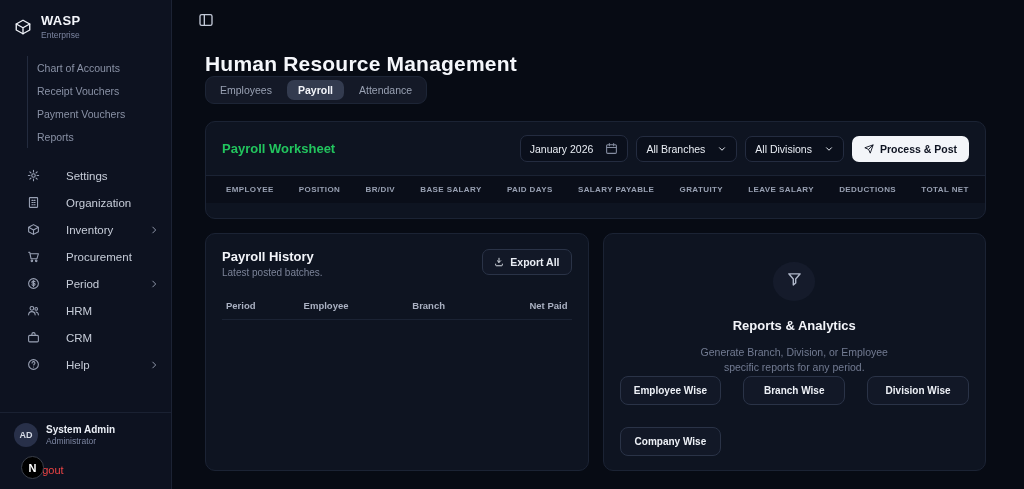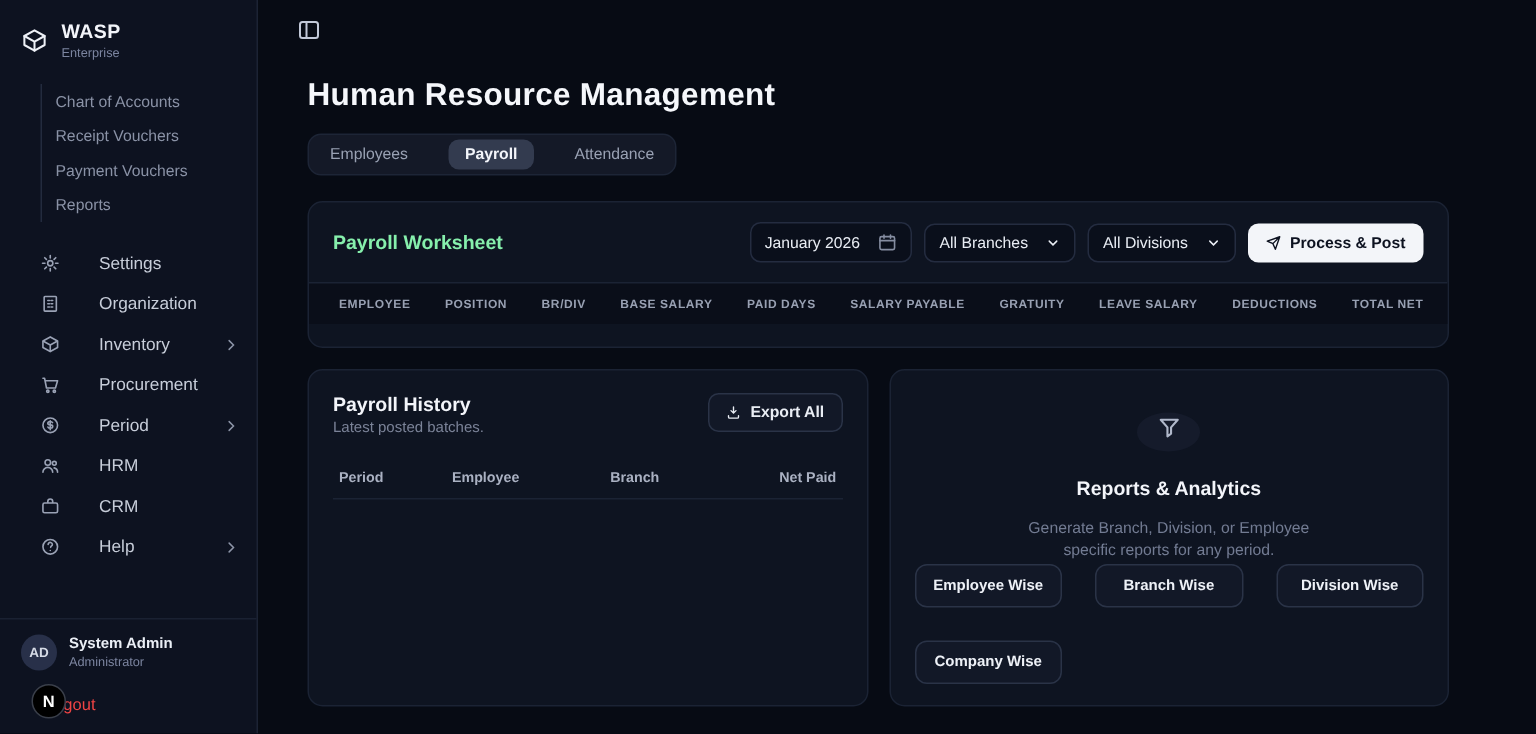--- a/index.html
+++ b/index.html
@@ -50,43 +50,43 @@
 
   .logout-row { position:relative; padding:9px 14px 2px 30px; display:flex; align-items:center; min-height:26px; }
   .logout-text { color:#ef4444; font-size:11px; cursor:pointer; }
   .next-badge {
     position:absolute; left:21px; top:3px; width:23px; height:23px; border-radius:50%;
     background:#000; border:1px solid #3a3f4a; color:#fff; font-size:11px; font-weight:bold;
     display:flex; align-items:center; justify-content:center; cursor:pointer; z-index:2;
   }
 
   
-  .main { flex:1; padding:10px 58px 18px 33px; display:flex; flex-direction:column; overflow:hidden; }
+  .main { flex:1; padding:10px 38px 18px 33px; display:flex; flex-direction:column; overflow:hidden; }
   .toggle-btn {
     width:22px; height:22px; background:transparent; border:none; padding:0;
     color:#c2c9d8; display:flex; align-items:center; justify-content:center; cursor:pointer;
     margin-left:-10px;
   }
   .page-title { font-size:21px; font-weight:bold; color:#f5f7fb; margin:20px 0 0; letter-spacing:.2px; }
 
   .tabs {
-    margin-top:13px; display:inline-flex; align-self:flex-start;
-    background:#141927; border:1px solid #1d2536; border-radius:9px; padding:3px; gap:16px;
+    display:inline-flex; align-self:flex-start;
+    background:#141927; border:1px solid #1d2536; border-radius:9px; padding:3px; gap:4px;
   }
   .tab {
     font-family:inherit; font-size:10.5px; color:#99a1b3; padding:4px 11px;
     border-radius:7px; border:none; background:transparent; cursor:pointer;
   }
   .tab.active { background:#333b4f; color:#f3f5fa; font-weight:bold; }
 
   .card { background:#0e1421; border:1px solid #1b2334; border-radius:10px; }
 
   .worksheet { margin-top:17px; }
   .ws-top { display:flex; align-items:center; justify-content:space-between; padding:13px 16px; }
-  .ws-title { font-size:13px; font-weight:bold; color:#86efac; }
+  .ws-title { font-size:13px; font-weight:bold; color:#22c55e; }
   .ws-sub { font-size:10px; color:#7b8398; margin-top:3px; }
   .ws-controls { display:flex; gap:8px; align-items:center; }
   .field {
     display:flex; align-items:center; gap:12px; background:#0a0f1b;
     border:1px solid #242c40; border-radius:7px; padding:6px 9px;
     font-size:10.5px; color:#e9edf4; cursor:pointer; white-space:nowrap;
   }
   .field .ic { color:#858da1; }
   .btn-primary {
     display:flex; align-items:center; gap:6px; background:#f3f5f9; color:#0d1220;

